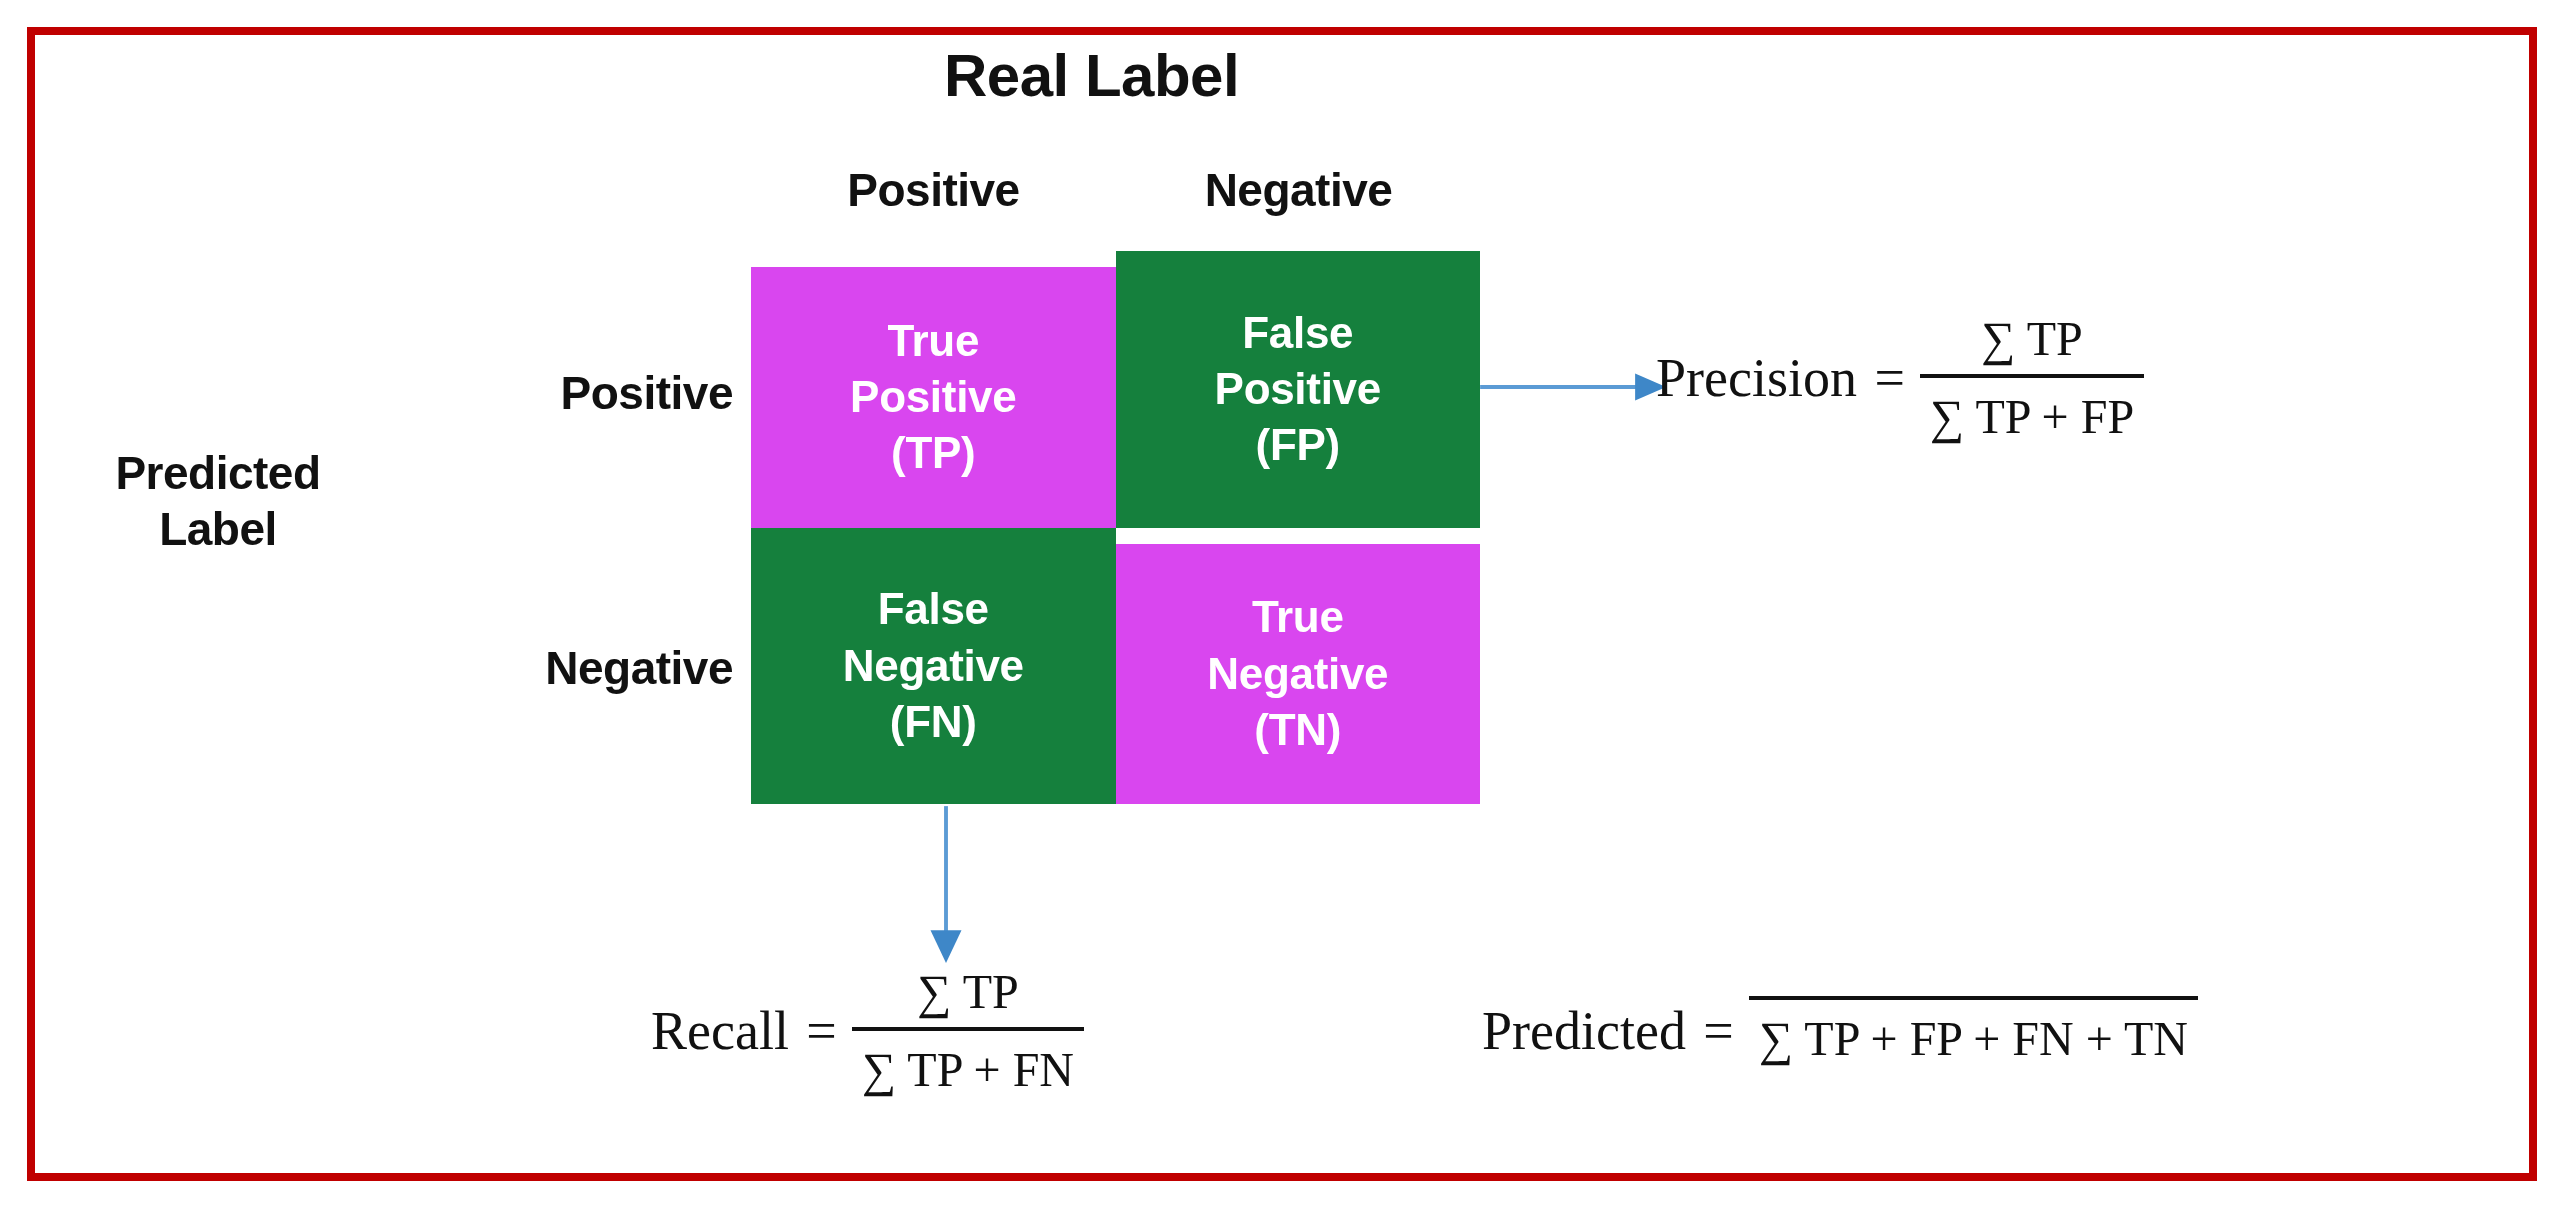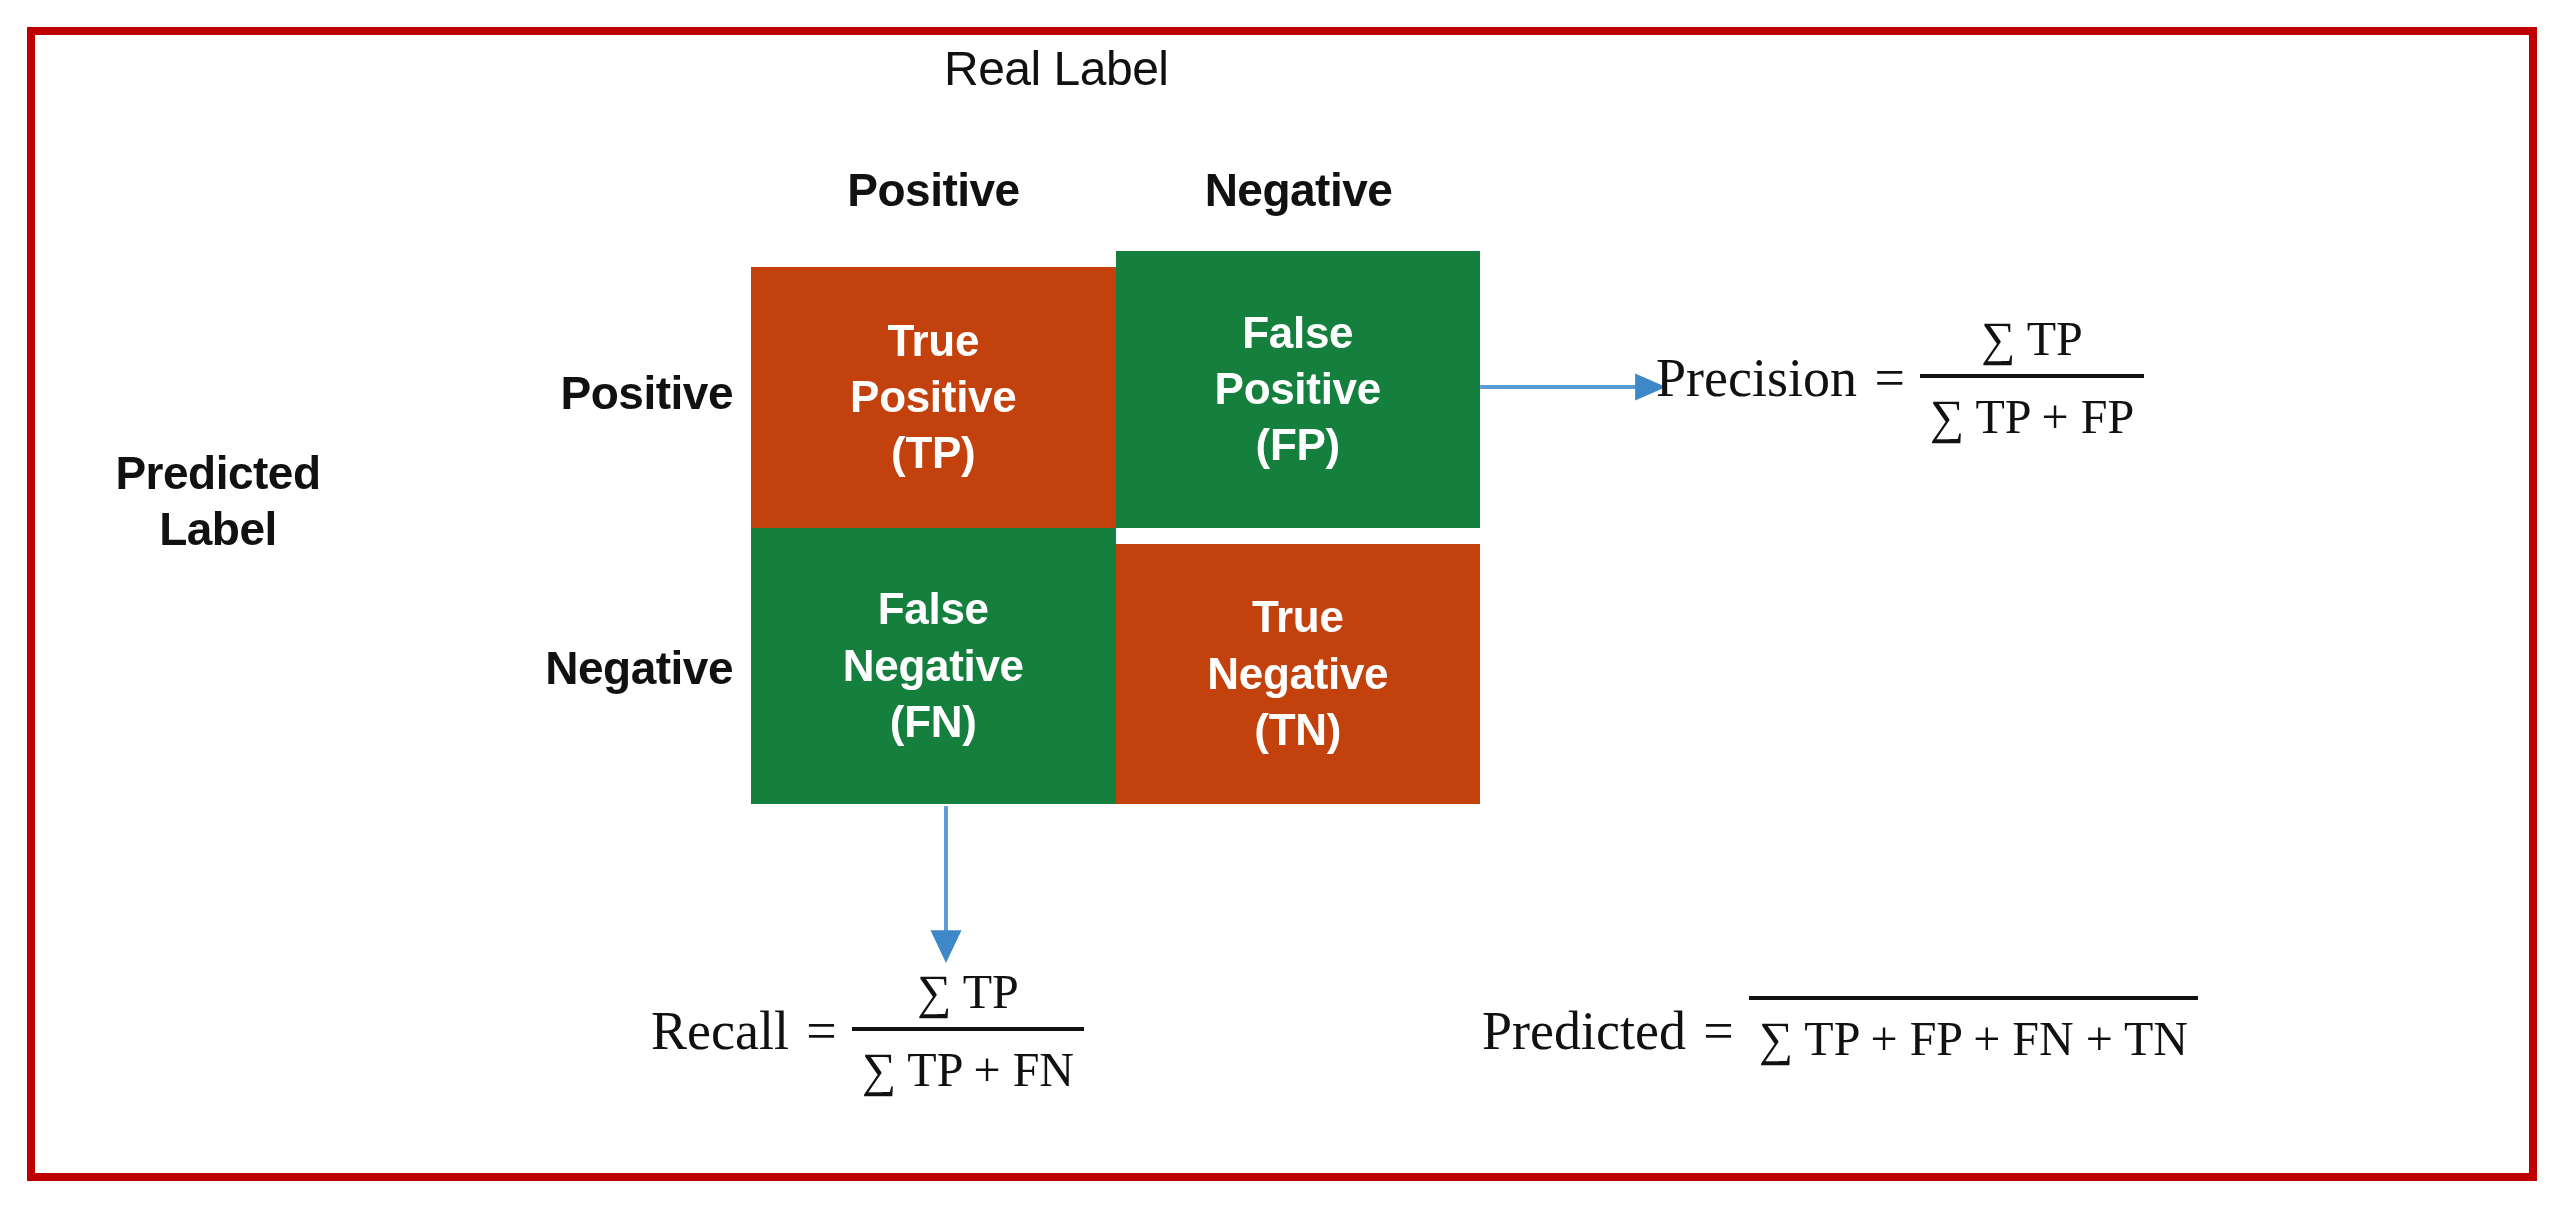--- a/index.html
+++ b/index.html
@@ -30,22 +30,22 @@
     position: absolute;
     left: 0; top: 0;
     width: 2576px;
     height: 1220px;
   }
 
   .abs { position: absolute; }
 
   
   .hdr-title {
-    font-weight: normal;
-    font-size: 48px;
+    font-weight: bold;
+    font-size: 60px;
     color: #111111;
     white-space: nowrap;
     letter-spacing: -0.5px;
   }
   .axis-head {
     font-weight: bold;
     font-size: 46px;
     color: #111111;
     white-space: nowrap;
     text-align: center;
@@ -77,21 +77,21 @@
     flex-direction: column;
     align-items: center;
     justify-content: center;
     color: #ffffff;
     font-weight: bold;
     font-size: 44px;
     line-height: 1.28;
     text-align: center;
     letter-spacing: -0.3px;
   }
-  .cell-green { background: #c2410c; margin-top: 16px; }
+  .cell-green { background: #d946ef; margin-top: 16px; }
   .cell-red   { background: #15803d; }
   .cell span { display: block; }
 
   
   .arrow-svg { position: absolute; overflow: visible; }
 
   
   .formula {
     position: absolute;
     font-family: "Liberation Serif", "DejaVu Serif", serif;

